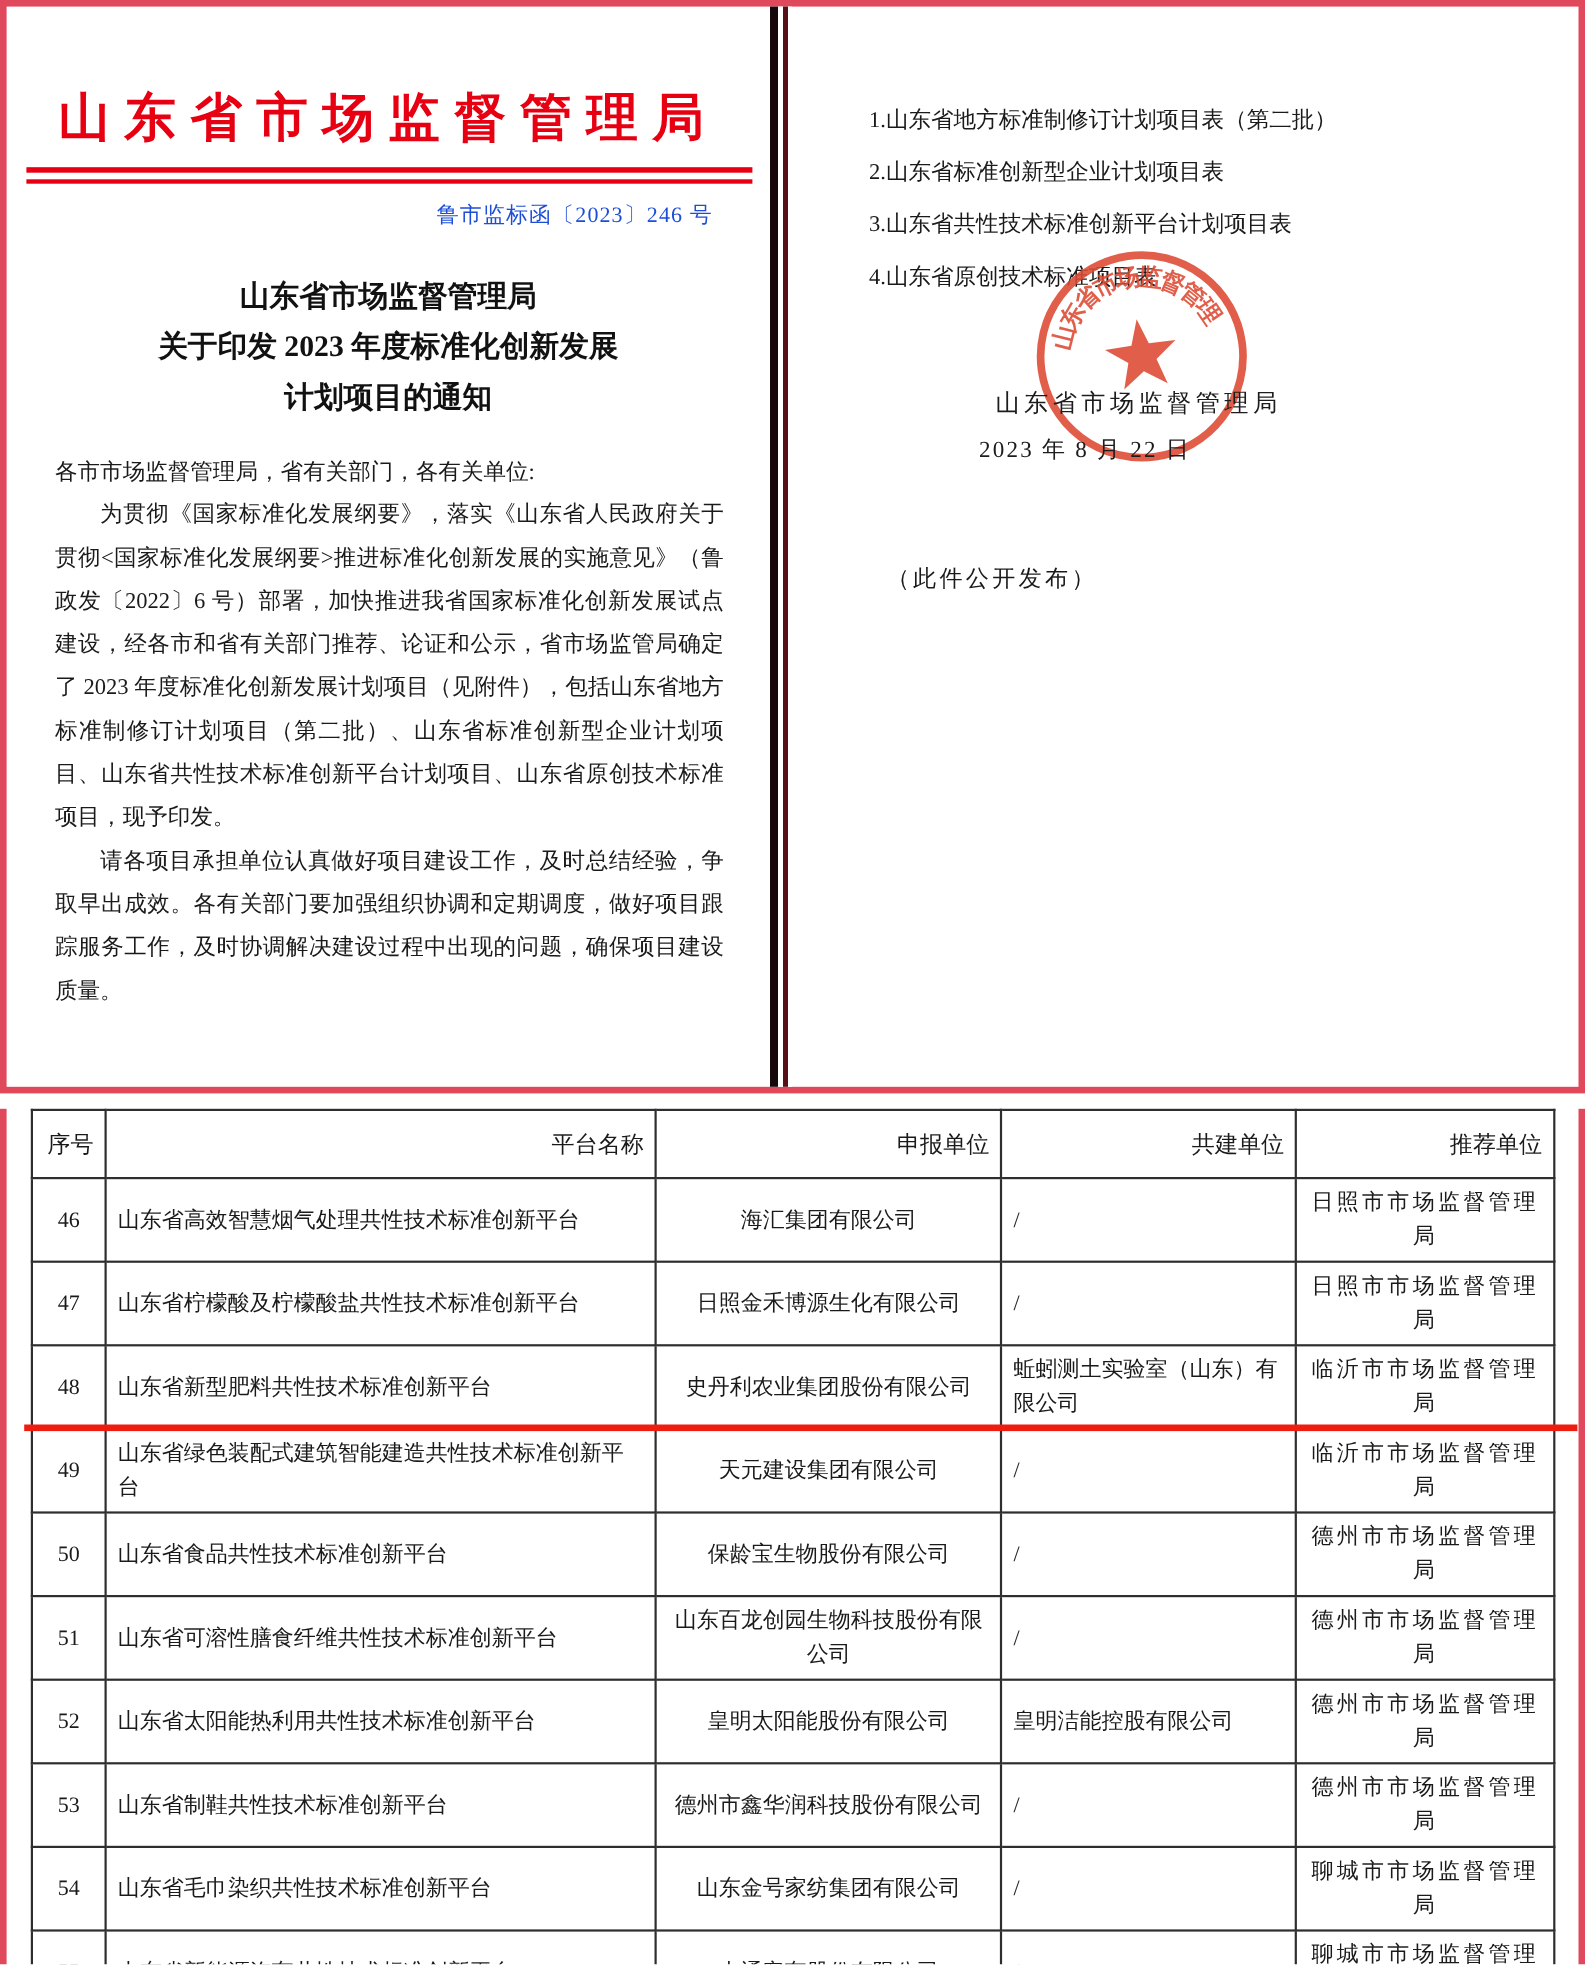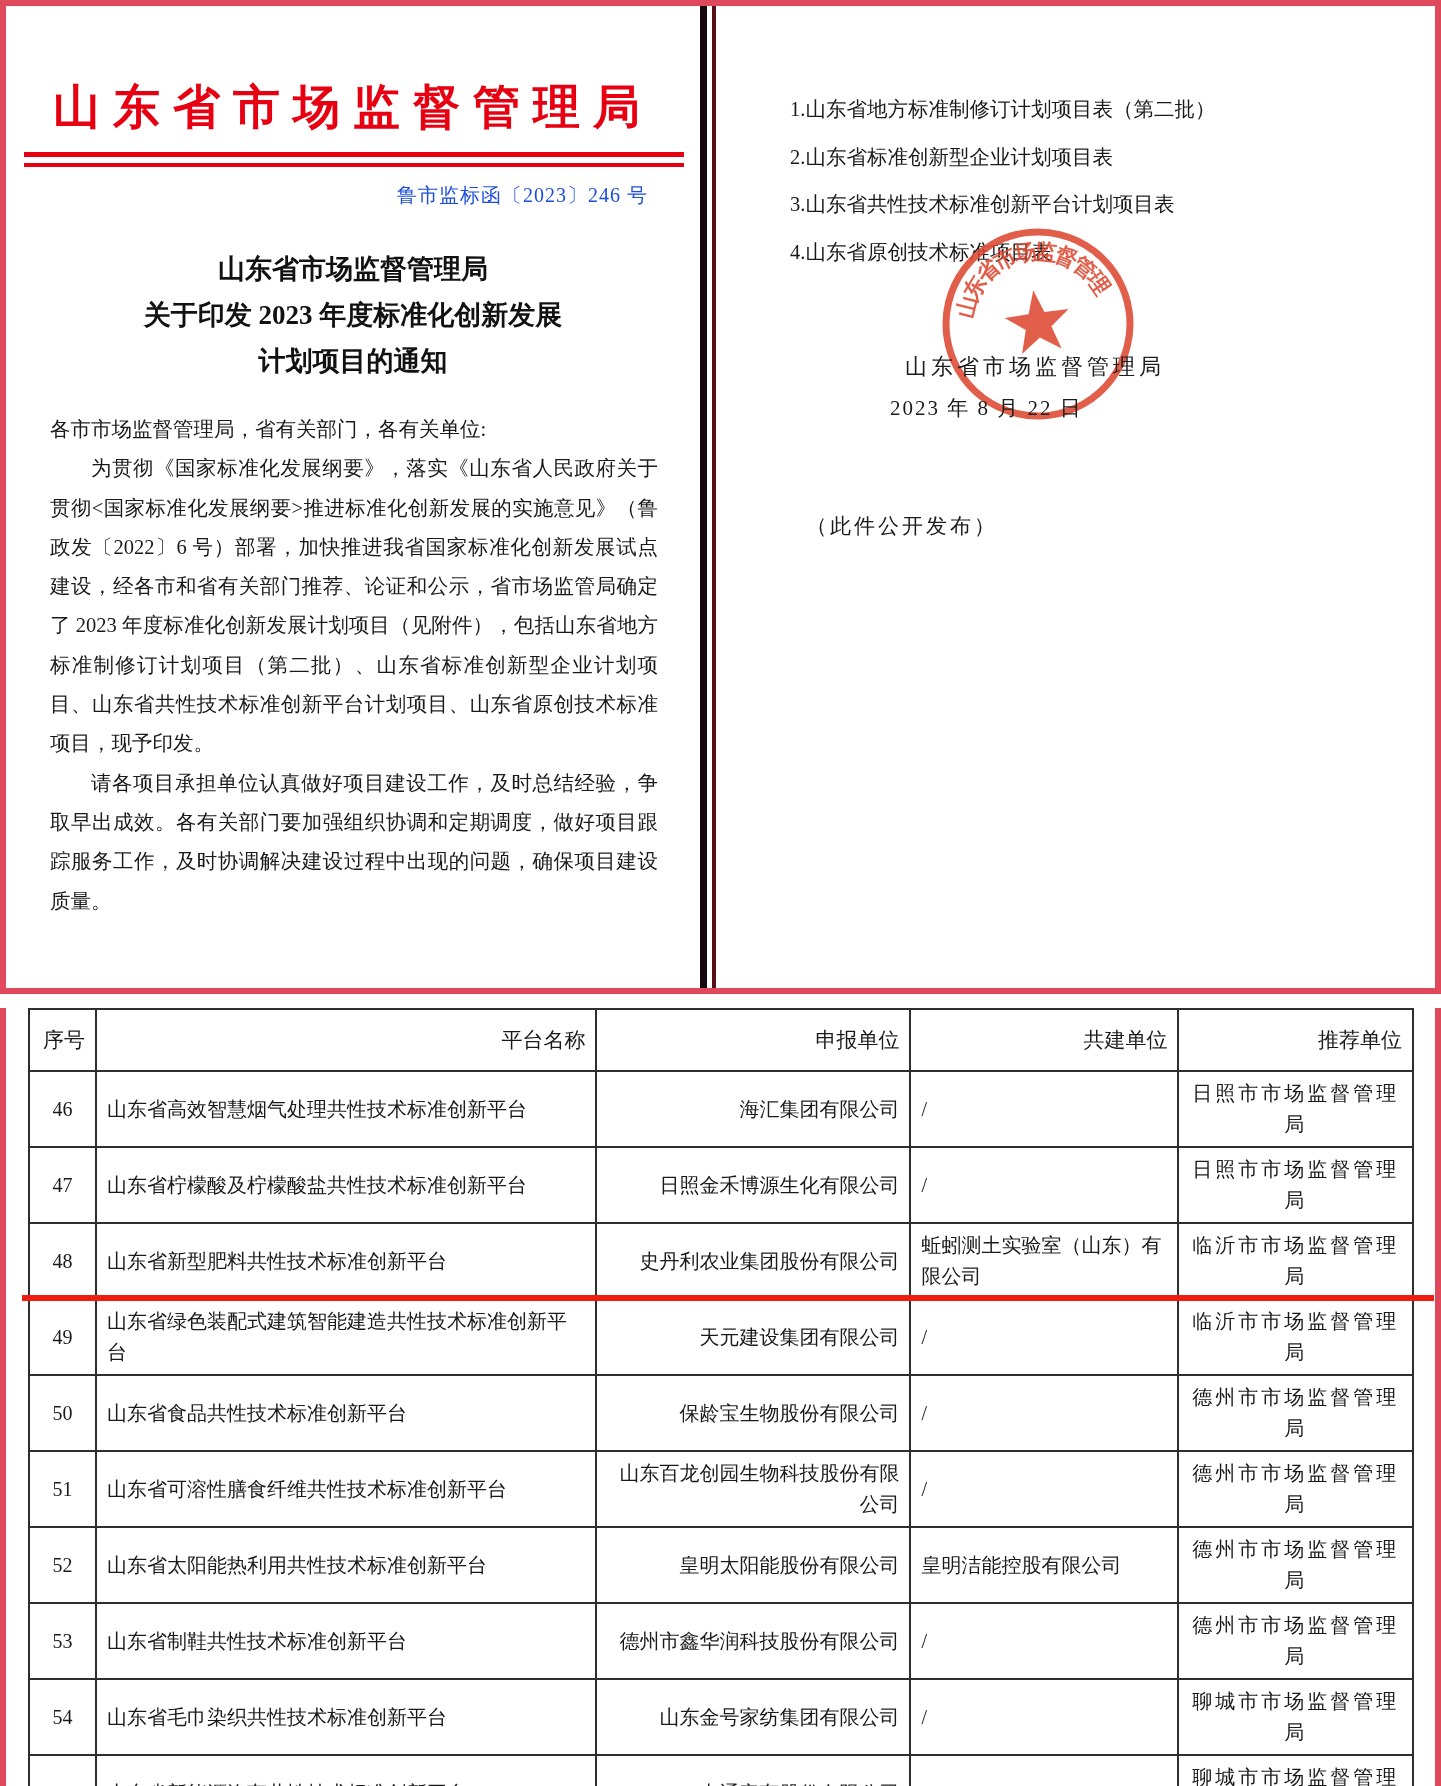--- a/index.html
+++ b/index.html
@@ -61,21 +61,21 @@
   .plan-table th,.plan-table td{border:2px solid #2e2e2e;padding:6px 10px;vertical-align:middle;}
   .plan-table th{font-weight:normal;text-align:right;height:48px;font-size:21px;}
   .plan-table tr{height:56px;}
   .col-no{width:64px;}
   .col-platform{width:478px;}
   .col-applicant{width:300px;}
   .col-partner{width:256px;}
   .col-recommender{width:224px;}
   .cell-no{text-align:center;}
   .cell-platform{text-align:left;padding-left:18px;line-height:31px;}
-  .cell-applicant{text-align:right;padding-left:16px;line-height:31px;}
+  .cell-applicant{text-align:center;padding-left:16px;line-height:31px;}
   .cell-partner{text-align:left;padding-left:16px;line-height:31px;}
   .cell-recommender{text-align:center;letter-spacing:3px;line-height:31px;}
   .red-underline{
     position:absolute;left:16px;right:1px;height:6px;background:#ee1d10;z-index:5;
   }
 </style>
 </head>
 <body>
 
 <div class="canvas">

